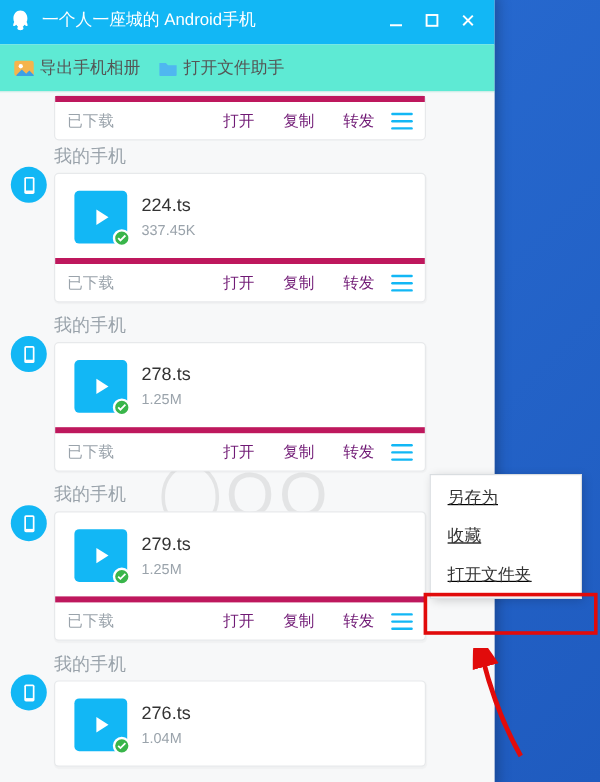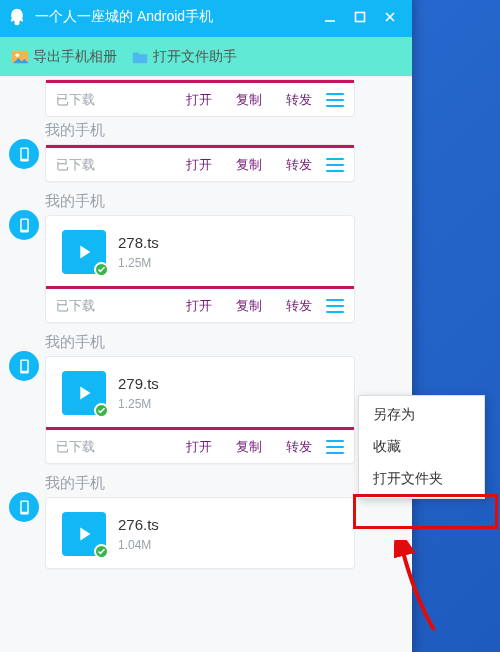--- a/index.html
+++ b/index.html
@@ -25,27 +25,27 @@
   .avatar-row { position:relative; }
   .file-card { background:#fff; border:1px solid #e7e9eb; border-radius:4px; width:310px; box-shadow:0 1px 1px rgba(0,0,0,.03); }
   .file-main { display:flex; align-items:center; padding:14px 16px 12px; }
   .file-thumb { width:44px; height:44px; border-radius:4px; background:#12b7f5; position:relative; margin-right:12px; display:flex; align-items:center; justify-content:center; }
   .file-thumb svg.play { width:22px; height:22px; fill:#fff; }
   .file-thumb .check { position:absolute; right:-3px; bottom:-3px; width:15px; height:15px; background:#39b54a; border-radius:50%; border:2px solid #fff; display:flex; align-items:center; justify-content:center; }
   .file-thumb .check svg { width:9px; height:9px; }
   .file-info { line-height:1.4; }
   .file-name { font-size:15px; color:#333; }
   .file-size { font-size:12px; color:#9aa3ab; margin-top:2px; }
-  .file-actions { border-top:3px solid #be185d; height:36px; display:flex; align-items:center; padding:0 10px; font-size:13px; }
+  .file-actions { border-top:5px solid #be185d; height:36px; display:flex; align-items:center; padding:0 10px; font-size:13px; }
   .file-status { color:#9aa3ab; flex:1; }
   .act { color:#701a75; margin-left:24px; cursor:pointer; }
   .more-ico { width:18px; height:14px; margin-left:14px; cursor:pointer; display:flex; flex-direction:column; justify-content:space-between; }
   .more-ico span { height:2px; background:#12b7f5; border-radius:1px; }
   .partial-card { margin-left:42px; width:310px; background:#fff; border:1px solid #e7e9eb; border-radius:4px; }
-  .context-menu { position:absolute; left:358px; top:395px; width:127px; background:#fff; border:1px solid #d9dde0; box-shadow:2px 2px 8px rgba(0,0,0,.18); z-index:20; padding:3px 0; }
+  .context-menu { position:absolute; left:358px; top:395px; width:127px; background:#fff; border:1px solid #d9dde0; box-shadow:2px 2px 8px rgba(0,0,0,.18); z-index:20; padding:3px 0;text-decoration:underline; }
   .ctx-item { padding:7px 14px; font-size:14px; color:#333; cursor:pointer; white-space:nowrap; }
   .highlight-box { position:absolute; left:353px; top:494px; width:145px; height:35px; border:3px solid #e10b0b; z-index:25; pointer-events:none; }
   .arrow-anno { position:absolute; left:394px; top:540px; z-index:24; pointer-events:none; }
 </style>
 </head>
 <body>
 
 <div class="chat-window">
 
   <div class="titlebar">
@@ -119,20 +119,36 @@
     <div class="avatar-row">
       <div class="sender" style="margin-left:42px">我的手机</div>
       <span class="avatar" style="top:18px">
         <svg viewBox="0 0 24 24">
             <rect x="6" y="2" width="12" height="20" rx="2" fill="#fff"></rect>
             <rect x="8" y="4" width="8" height="14" fill="#12b7f5"></rect>
           </svg>
       </span>
       <div class="msg-block">
         <div class="file-card">
+          <div class="file-main">
+            <div class="file-thumb">
+              <svg class="play" viewBox="0 0 24 24">
+                  <path d="M8 5v14l11-7z"></path>
+                </svg>
+              <span class="check">
+                  <svg viewBox="0 0 12 12">
+                    <path d="M2 6l2.5 2.5L10 3" stroke="#fff" stroke-width="2" fill="none"></path>
+                  </svg>
+                </span>
+            </div>
+            <div class="file-info">
+              <div class="file-name">224.ts</div>
+              <div class="file-size">337.45K</div>
+            </div>
+          </div>
           <div class="file-actions">
             <span class="file-status">已下载</span>
             <span class="act">打开</span>
             <span class="act">复制</span>
             <span class="act">转发</span>
             <span class="more-ico">
                 <span></span>
                 <span></span>
                 <span></span>
               </span>

